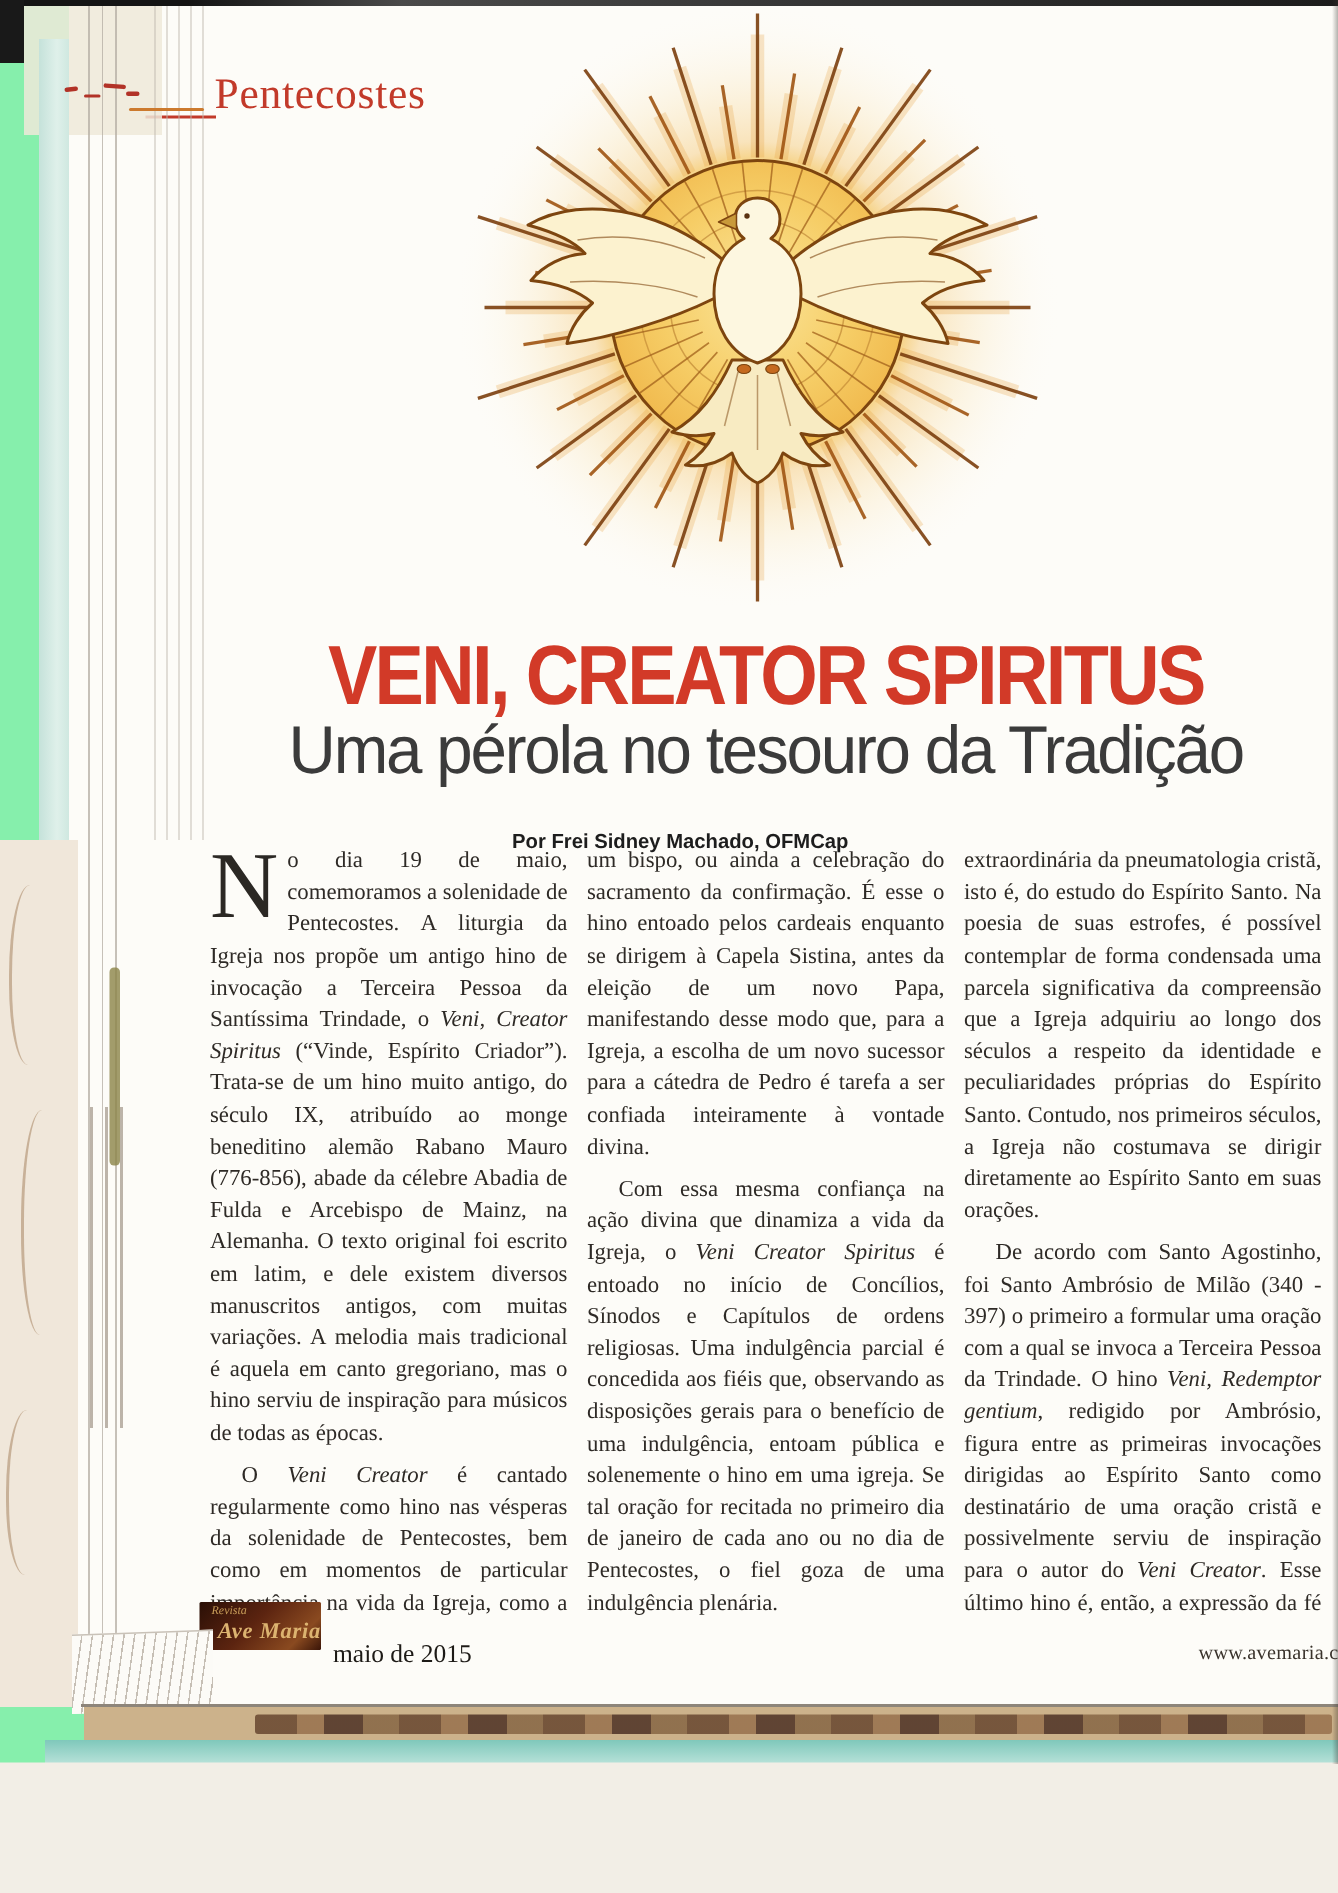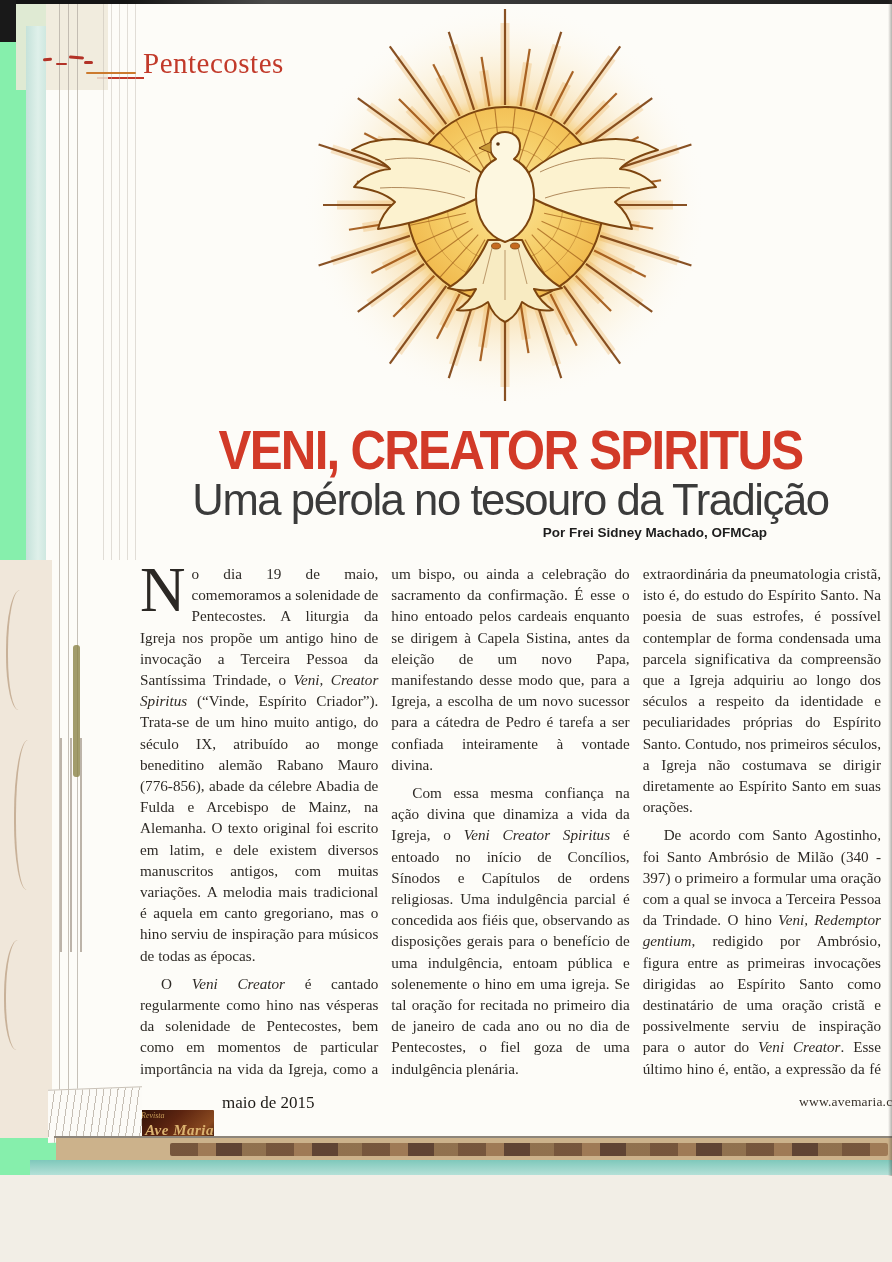--- a/index.html
+++ b/index.html
@@ -48,37 +48,37 @@
   
   .hero{position:absolute;left:290px;top:0;width:430px;height:410px;}
 
   
   .title{position:absolute;left:140px;top:422px;width:741px;text-align:center;
          font:700 56px/1 "Liberation Sans",sans-serif;color:#d23a28;
          letter-spacing:-2px;transform:scaleX(.88);transform-origin:center;white-space:nowrap;}
   .subtitle{position:absolute;left:140px;top:474px;width:741px;text-align:center;
          font:400 45px/1.15 "Liberation Sans",sans-serif;color:#3b3b3b;
          letter-spacing:-1.5px;transform:scaleX(.97);transform-origin:center;white-space:nowrap;}
-  .byline{position:absolute;left:140px;top:525px;width:627px;text-align:right;
+  .byline{position:absolute;left:140px;top:553px;width:627px;text-align:center;
          font:700 13.5px/1.2 "Liberation Sans",sans-serif;color:#1d1d1d;}
 
   
   .columns{position:absolute;left:140px;top:563px;width:741px;height:518px;display:flex;gap:13px;
            overflow:hidden;}
   .col{flex:1;font:400 15.2px/21.2px "Liberation Serif",serif;color:#2e2a26;
        text-align:justify;hyphens:auto;-webkit-hyphens:auto;}
   .col p{margin:0 0 7px 0;}
   .col p.indent{text-indent:21px;}
   .col p.cont{text-indent:0;}
   .dropcap{float:left;font:400 63px/50px "Liberation Serif",serif;color:#2b2824;
            padding:2px 6px 0 0;}
 
   
   .pageno{position:absolute;left:107px;top:1089px;font:400 22px/1 "Liberation Serif",serif;color:#1d1a16;}
-  .logo{position:absolute;left:133px;top:1110px;width:81px;height:32px;border-radius:1px;
+  .logo{position:absolute;left:133px;top:1068px;width:81px;height:32px;border-radius:1px;
         background:linear-gradient(135deg,#2a0f06,#5c2410 45%,#8a4a20 80%,#3a1508);}
   .logo-top{position:absolute;left:8px;top:2px;font:italic 400 8px/1 "Liberation Serif",serif;color:#c79c58;}
   .logo-main{position:absolute;left:0;right:0;bottom:4px;text-align:right;
         font:italic 700 15px/1 "Liberation Serif",serif;color:#dcb370;letter-spacing:.5px;}
   .issue{position:absolute;left:222px;top:1094px;font:400 17px/1 "Liberation Serif",serif;color:#1d1a16;}
   .website{position:absolute;left:756px;top:1095px;width:136px;overflow:hidden;white-space:nowrap;
         font:400 13.5px/1 "Liberation Serif",serif;color:#3a332c;letter-spacing:.2px;margin-left:43px;}
 </style>
 </head>
 <body>

